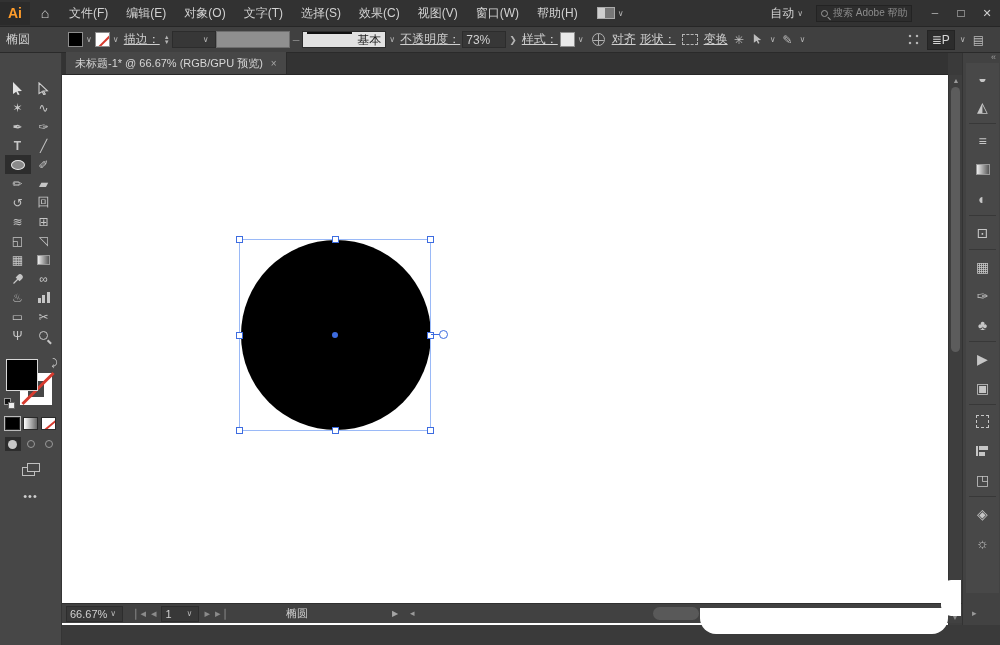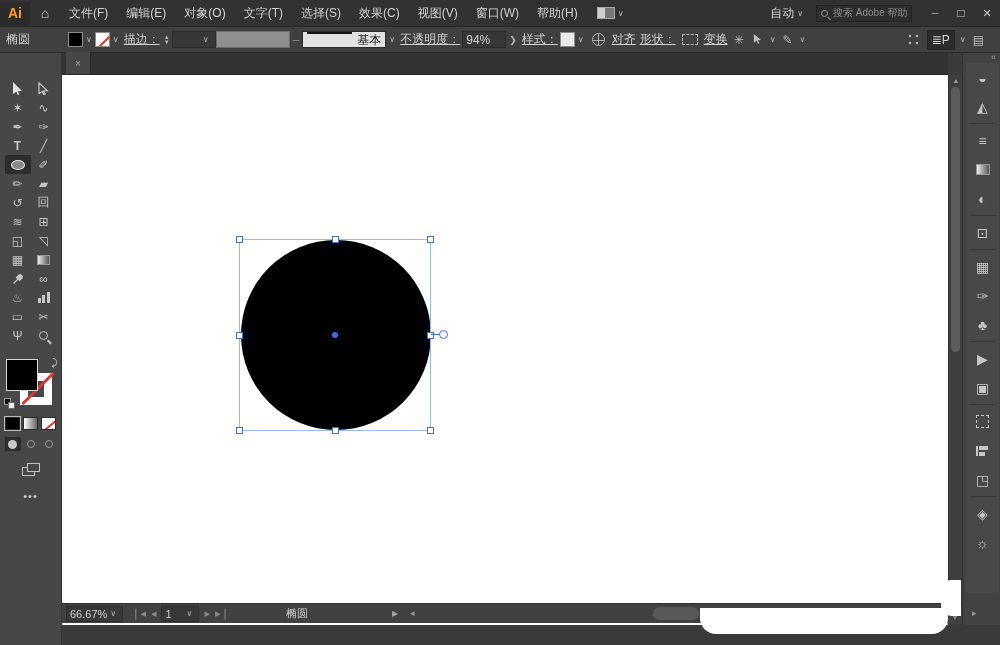--- a/index.html
+++ b/index.html
@@ -240,21 +240,21 @@
     </span>
   <span class="profile-box"></span>
   <span class="dash-sep">–</span>
   <span class="brush-box">
     <span class="brush-line"></span>
     <span>基本</span>
   </span>
   <span class="chev"></span>
   <span class="link">不透明度：</span>
   <span class="field sm">
-      <span>94%</span>
+      <span>73%</span>
     </span>
   <span class="next-btn">❯</span>
   <span class="link">样式：</span>
   <span class="swatch style"></span>
   <span class="chev"></span>
   <span class="globe"></span>
   <span class="link">对齐</span>
   <span class="link">形状：</span>
   <span class="shape-ic"></span>
   <span class="link">变换</span>
@@ -270,20 +270,21 @@
   <div id="cb-rightgrp">
     <span class="dots4"></span>
     <span class="panelbtn">≣P</span>
     <span class="chev"></span>
     <span class="cb-ic">▤</span>
   </div>
 </div>
 
 <div id="tabbar" class="abs">
   <div id="doctab">
+    <span>未标题-1* @ 66.67% (RGB/GPU 预览)</span>
     <span class="x">×</span>
   </div>
 </div>
 
 <div id="toolbar" class="abs">
   <div id="tools">
     <div class="tool">
       <svg width="11" height="13" viewBox="0 0 11 13">
           <path d="M1 0 L10 9 L5.6 9.2 L7.6 12.4 L5.8 13 L4.3 9.8 L1 12 Z" fill="#e2e2e2"></path>
         </svg>

